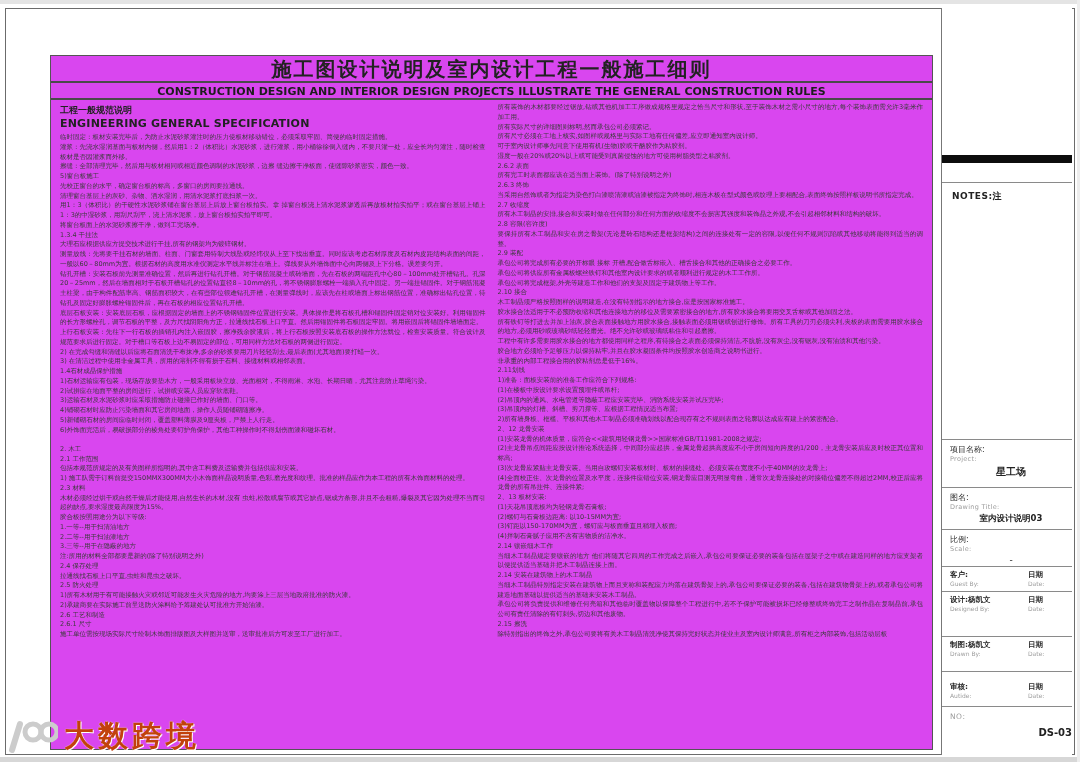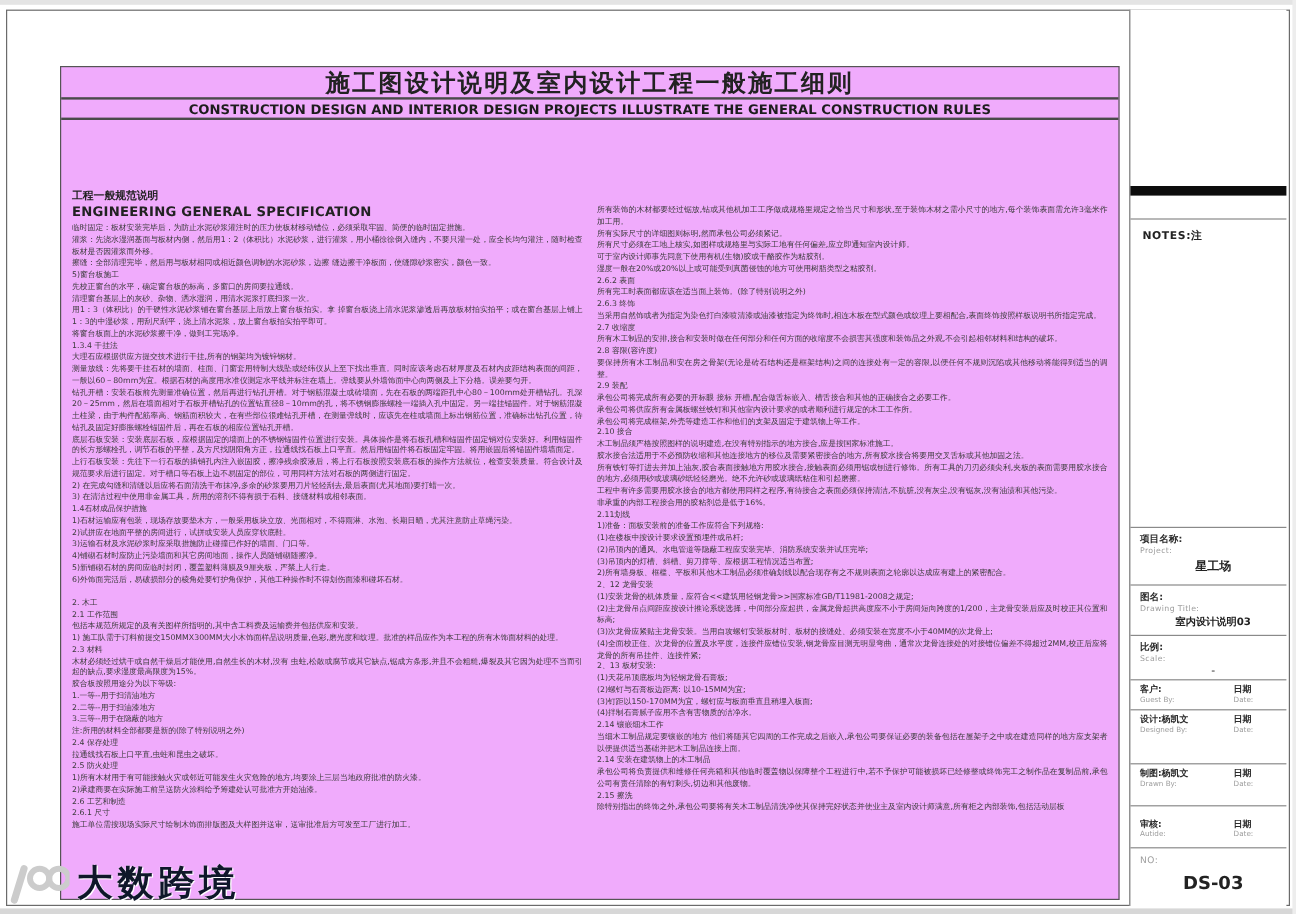--- a/index.html
+++ b/index.html
@@ -9,63 +9,63 @@
 
   .edge-top    { position:absolute; left:0; top:0; width:1080px; height:4px; background:#e4e4e4; }
   .edge-bottom { position:absolute; left:0; top:757px; width:1080px; height:5px; background:#d7d7d7; }
   .edge-right  { position:absolute; right:0; top:0; width:3px; height:762px; background:#ededed; }
 
   .outer-frame { position:absolute; left:5px; top:8px; width:1070px; height:747px;
                  border:1px solid #6b6b6b; }
 
   
   .main-frame { position:absolute; left:50px; top:55px; width:883px; height:695px;
-                border:1px solid #555; background:#f0abfc; }
+                border:1px solid #555; background:#d946ef; }
   .hdr-cn { height:27px; border-bottom:2px solid #4a4a4a; text-align:center;
             font-size:20px; font-weight:bold; color:#222; letter-spacing:2px; line-height:27px; }
   .hdr-en { height:17px; border-bottom:2px solid #4a4a4a; text-align:center;
             font-size:11px; font-weight:bold; color:#1d1d1d; letter-spacing:0px; line-height:17px; }
-  .cols { display:flex; gap:12px; padding:3px 9px 0 9px; height:646px; overflow:hidden;align-items:center; }
+  .cols { display:flex; gap:12px; padding:3px 9px 0 9px; height:646px; overflow:hidden; }
   .col { flex:1 1 0; min-width:0; }
   .col-h-cn { font-size:9px;  font-weight:bold; color:#222; margin:1px 0 0 0; }
   .col-h-en { font-size:11px; font-weight:600;  color:#222; margin:0 0 3px 0; letter-spacing:.2px; }
   .paras p { font-size:6.5px; line-height:1.5; color:#3b3b3b; text-align:justify;
              word-break:break-all; }
   .paras p:empty { min-height:9.5px; }
 
   
   .sidebar { position:absolute; left:941px; top:8px; width:131px; height:747px;
              border-left:1px solid #777; display:flex; flex-direction:column; background:#fff; }
   .sb-top   { height:147px; }
   .sb-bar   { height:8px; background:#0d0d0d; }
   .sb-gap   { height:20px; border-bottom:1px solid #8a8a8a; }
   .sb-notes { height:257px; border-bottom:1px solid #8a8a8a; padding:7px 0 0 10px;
               font-size:9px; font-weight:bold; color:#222; letter-spacing:.5px; }
   .sb-sec   { border-bottom:1px solid #8a8a8a; padding:4px 0 0 8px; }
-  .sb-sec .lbl-cn { font-size:8px; font-weight:bold; color:#2c2c2c; }
+  .sb-sec .lbl-cn { font-size:8px; font-weight:normal; color:#2c2c2c; }
   .sb-sec .lbl-en { font-size:6.5px; color:#9c9c9c; letter-spacing:.3px; }
   .sb-sec .val    { text-align:center; color:#222; }
   .sec-project { height:48px; } .sec-project .val { font-size:10px; font-weight:bold; margin-top:2px; }
   .sec-drawing { height:42px; } .sec-drawing .val { font-size:8.5px; font-weight:bold; margin-top:2px; }
   .sec-scale   { height:37px; } .sec-scale   .val { font-size:9px; margin-top:2px; }
   .sig-row { border-bottom:1px solid #8a8a8a; display:flex; padding:3px 6px 0 8px; }
   .sig-row .l { flex:1 1 0; }
   .sig-row .r { width:38px; }
   .sig-row .cn { font-size:7.5px; font-weight:bold; color:#2c2c2c; }
   .sig-row .en { font-size:6px; color:#9c9c9c; }
   .row-guest { height:25px; } .row-designed { height:45px; }
   .row-drawn { height:35px; } .row-audit { height:35px;align-items:center; }
   .sec-no { height:48px; border-bottom:none; padding:5px 0 0 8px; }
   .sec-no .lbl { font-size:7.5px; color:#9c9c9c; letter-spacing:.5px; }
-  .sec-no .val { text-align:center; font-size:15px; font-weight:bold; color:#222; margin-top:6px; }
+  .sec-no .val { text-align:right; font-size:10px; font-weight:bold; color:#222; margin-top:6px; }
 
   
   .watermark { position:absolute; left:6px; top:716px; display:flex; align-items:center;
                gap:6px; pointer-events:none; }
-  .wm-text { font-size:30px; font-weight:bold; color:#0f172a; letter-spacing:4px;
+  .wm-text { font-size:30px; font-weight:bold; color:#c2410c; letter-spacing:4px;
              text-shadow:0 0 1px #ffffff, 1px 1px 0 #ffffff; }
 </style>
 </head>
 <body>
 
 <div class="screen">
   <div class="edge-top"></div>
   <div class="edge-bottom"></div>
   <div class="edge-right"></div>
   <div class="outer-frame"></div>
@@ -140,40 +140,42 @@
             <p>要保持所有木工制品和安在房之骨架(无论是砖石结构还是框架结构)之间的连接处有一定的容限,以便任何不规则沉陷或其他移动将能得到适当的调整。</p>
             <p>2.9 装配</p>
             <p>承包公司将完成所有必要的开标眼 接标 开槽,配合做舌标嵌入、槽舌接合和其他的正确接合之必要工作。</p>
             <p>承包公司将供应所有金属板螺丝铁钉和其他室内设计要求的或者顺利进行规定的木工工作所。</p>
             <p>承包公司将完成框架,外壳等建造工作和他们的支架及固定于建筑物上等工作。</p>
             <p>2.10 接合</p>
             <p>木工制品须严格按照图样的说明建造,在没有特别指示的地方接合,应是按国家标准施工。</p>
             <p>胶水接合法适用于不必预防收缩和其他连接地方的移位及需要紧密接合的地方,所有胶水接合将要用交叉舌标或其他加固之法。</p>
             <p>所有铁钉等打进去并加上油灰,胶合表面接触地方用胶水接合,接触表面必须用锯或刨进行修饰。所有工具的刀刃必须尖利,夹板的表面需要用胶水接合的地方,必须用砂或玻璃砂纸轻轻磨光。绝不允许砂或玻璃纸粘住和引起磨擦。</p>
             <p>工程中有许多需要用胶水接合的地方都使用同样之程序,有待接合之表面必须保持清洁,不肮脏,没有灰尘,没有锯灰,没有油渍和其他污染。</p>
+            <p>胶合地方必须给予足够压力以保持粘牢,并且在胶水凝固条件均按照胶水创造商之说明书进行。</p>
             <p>非承重的内部工程接合用的胶粘剂总是低于16%。</p>
             <p>2.11划线</p>
             <p>1)准备：面板安装前的准备工作应符合下列规格:</p>
             <p>(1)在楼板中按设计要求设置预埋件或吊杆;</p>
             <p>(2)吊顶内的通风、水电管道等隐蔽工程应安装完毕、消防系统安装并试压完毕;</p>
             <p>(3)吊顶内的灯槽、斜槽、剪刀撑等、应根据工程情况适当布置;</p>
             <p>2)所有墙身板、框槛、平板和其他木工制品必须准确划线以配合现存有之不规则表面之轮廓以达成应有建上的紧密配合。</p>
             <p>2、12 龙骨安装</p>
             <p>(1)安装龙骨的机体质量，应符合&lt;&lt;建筑用轻钢龙骨&gt;&gt;国家标准GB/T11981-2008之规定;</p>
             <p>(2)主龙骨吊点间距应按设计推论系统选择，中间部分应起拱，金属龙骨起拱高度应不小于房间短向跨度的1/200，主龙骨安装后应及时校正其位置和标高;</p>
             <p>(3)次龙骨应紧贴主龙骨安装。当用自攻螺钉安装板材时、板材的接缝处、必须安装在宽度不小于40MM的次龙骨上;</p>
             <p>(4)全面校正住、次龙骨的位置及水平度，连接件应错位安装,钢龙骨应目测无明显弯曲，通常次龙骨连接处的对接错位偏差不得超过2MM,校正后应将龙骨的所有吊挂件、连接件紧;</p>
             <p>2、13 板材安装:</p>
             <p>(1)天花吊顶底板均为轻钢龙骨石膏板;</p>
             <p>(2)螺钉与石膏板边距离: 以10-15MM为宜;</p>
             <p>(3)钉距以150-170MM为宜，螺钉应与板面垂直且稍埋入板面;</p>
             <p>(4)拌制石膏腻子应用不含有害物质的洁净水。</p>
             <p>2.14 镶嵌细木工作</p>
             <p>当细木工制品规定要镶嵌的地方 他们将随其它四周的工作完成之后嵌入,承包公司要保证必要的装备包括在屋架子之中或在建造同样的地方应支架者以便提供适当基础并把木工制品连接上面。</p>
             <p>2.14 安装在建筑物上的木工制品</p>
+            <p>当细木工制品特别指定安装在建筑物上而且支称和装配应力均落在建筑骨架上的,承包公司要保证必要的装备,包括在建筑物骨架上的,或者承包公司将建造地面基础以提供适当的基础来安装木工制品。</p>
             <p>承包公司将负责提供和维修任何亮箱和其他临时覆盖物以保障整个工程进行中,若不予保护可能被损坏已经修整或终饰完工之制作品在复制品前,承包公司有责任清除的有钉刺头,切边和其他废物。</p>
             <p>2.15 擦洗</p>
             <p>除特别指出的终饰之外,承包公司要将有关木工制品清洗净使其保持完好状态并使业主及室内设计师满意,所有柜之内部装饰,包括活动层板</p>
           </div>
       </div>
     </div>
   </div>
 
   <div class="sidebar">
     <div class="sb-top"></div>

